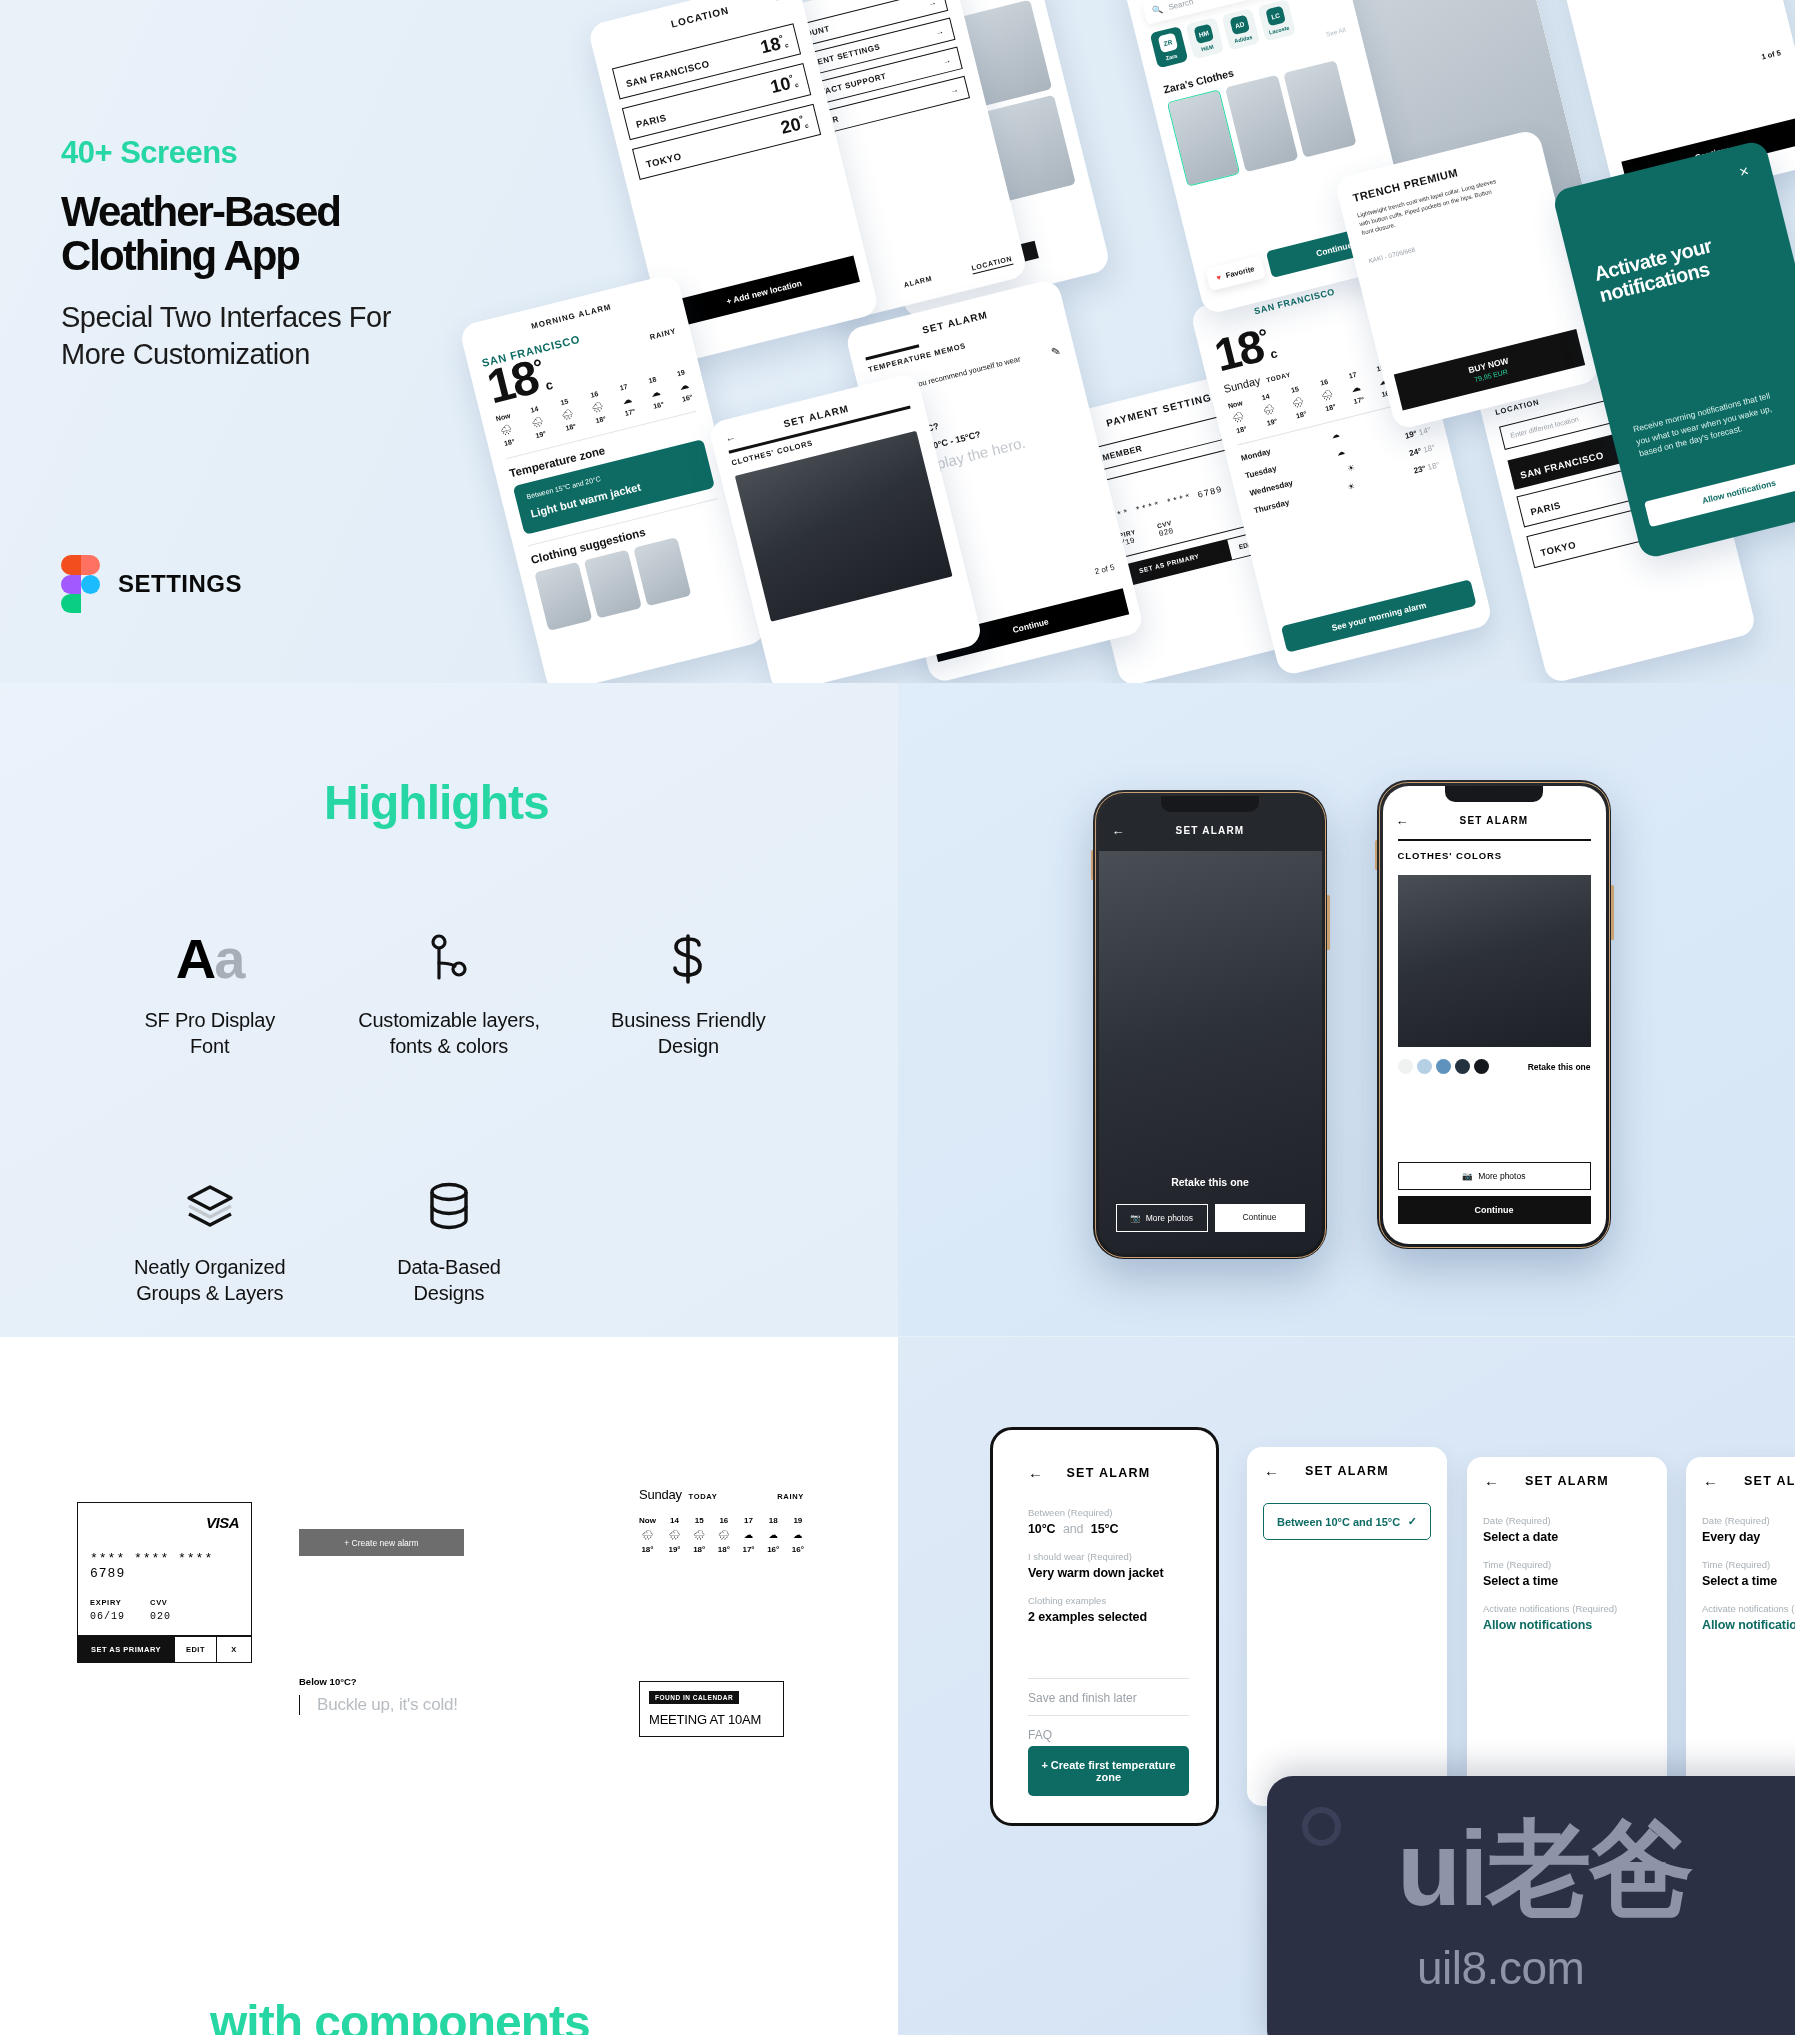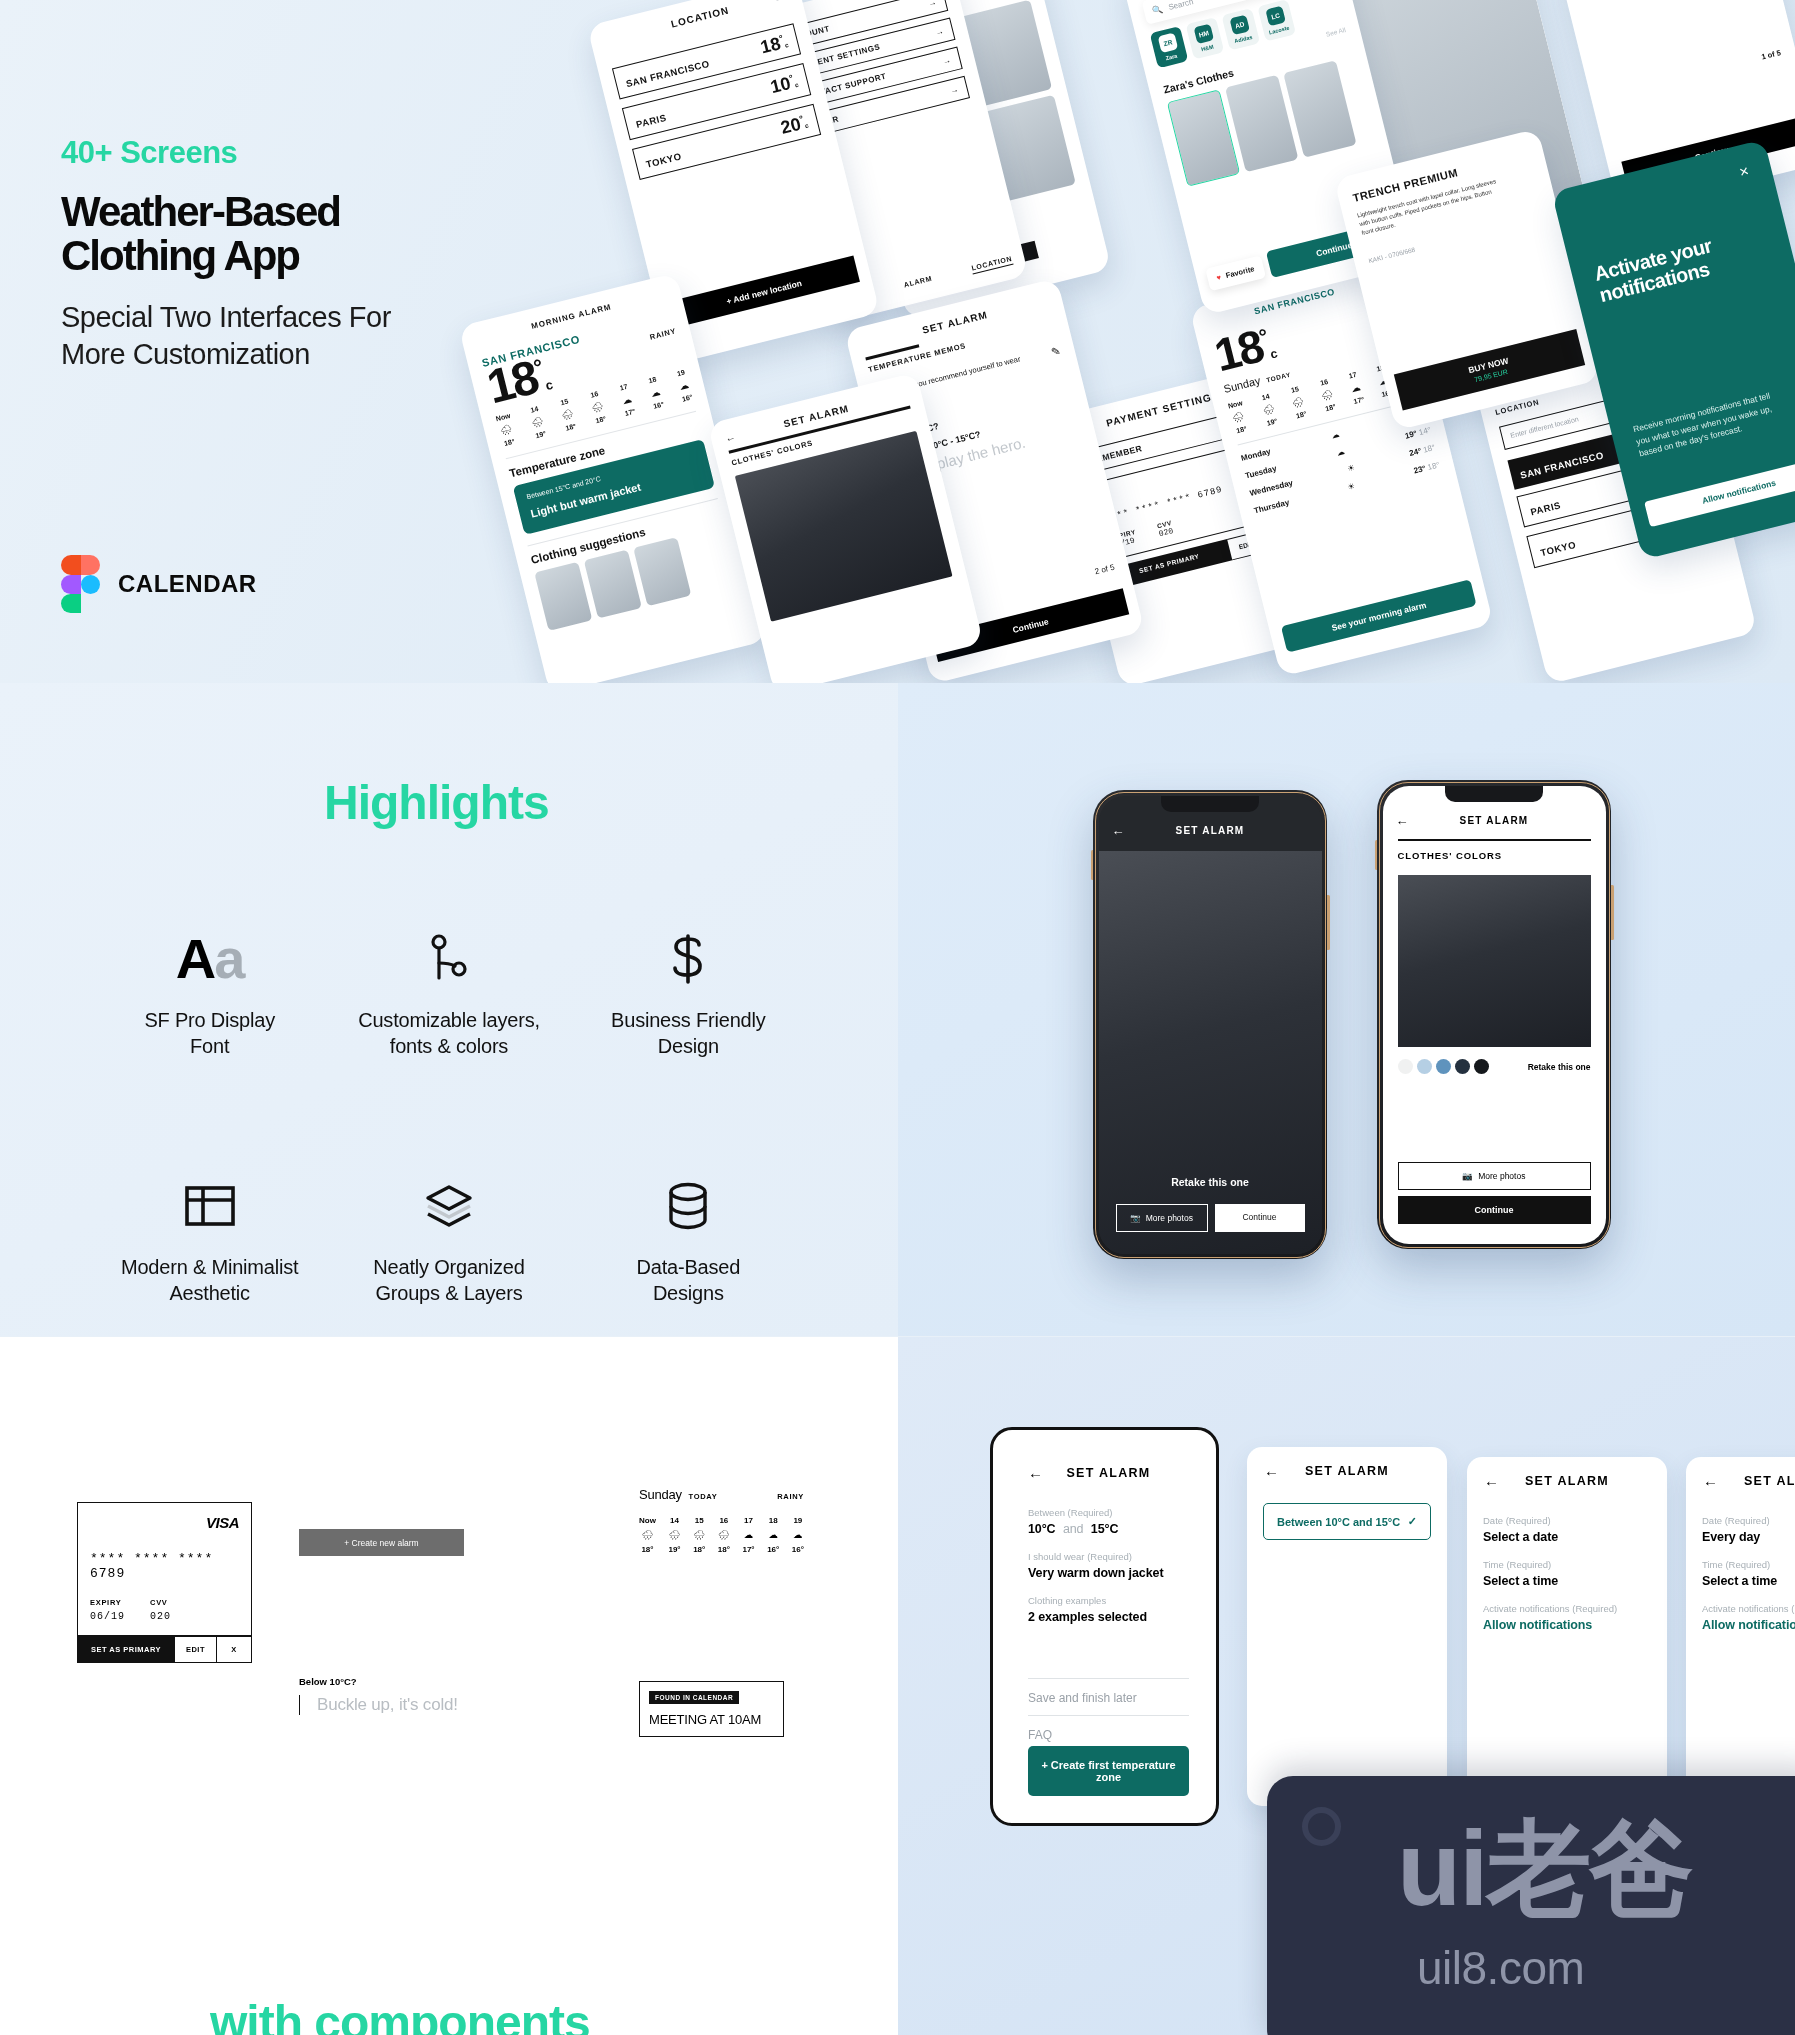--- a/index.html
+++ b/index.html
@@ -574,21 +574,21 @@
       </div>
     </div>
     <div class="figma-row">
       <span class="figma-logo">
         <i class="fg-tl"></i>
           <i class="fg-tr"></i>
           <i class="fg-ml"></i>
           <i class="fg-mr"></i>
           <i class="fg-bl"></i>
       </span>
-      <span class="exclusive">CALENDAR</span>
+      <span class="exclusive">SETTINGS</span>
     </div>
   </section>
 
   <section class="sec2">
     <div class="sec2-l">
       <div class="hl-title">Highlights</div>
       <div class="hl-grid">
 
         <div class="hl-item">
           <div class="hl-ico">
@@ -621,34 +621,20 @@
               <path d="M21 3 L21 49"></path>
               <path d="M32 12 C32 8 27 6 20 6 C13 6 9 9 9 14 C9 19 14 21 21 23 C28 25 33 27 33 33 C33 39 28 42 20 42 C12 42 8 39 8 35"></path>
             </svg>
           </div>
           <div class="hl-label">
             <div>Business Friendly</div>
               <div>Design</div>
           </div>
         </div>
 
-        <div class="hl-item">
-          <div class="hl-ico">
-            <svg width="52" height="42" viewBox="0 0 52 42" fill="none" stroke="#111" stroke-width="3.6">
-              <rect x="3" y="3" width="46" height="36"></rect>
-              <path d="M3 15 L49 15"></path>
-                <path d="M19 15 L19 39"></path>
-                <path d="M19 3 L19 15"></path>
-            </svg>
-          </div>
-          <div class="hl-label">
-            <div>Modern &amp; Minimalist</div>
-              <div>Aesthetic</div>
-          </div>
-        </div>
 
         <div class="hl-item">
           <div class="hl-ico">
             <svg width="50" height="46" viewBox="0 0 50 46" fill="none" stroke-width="3.4" stroke-linejoin="round">
               <path d="M25 4 L46 15 L25 26 L4 15 Z" stroke="#111" fill="none"></path>
               <path d="M4 23 L25 34 L46 23" stroke="#c2c8ce"></path>
               <path d="M4 31 L25 42 L46 31" stroke="#111"></path>
             </svg>
           </div>
           <div class="hl-label">

